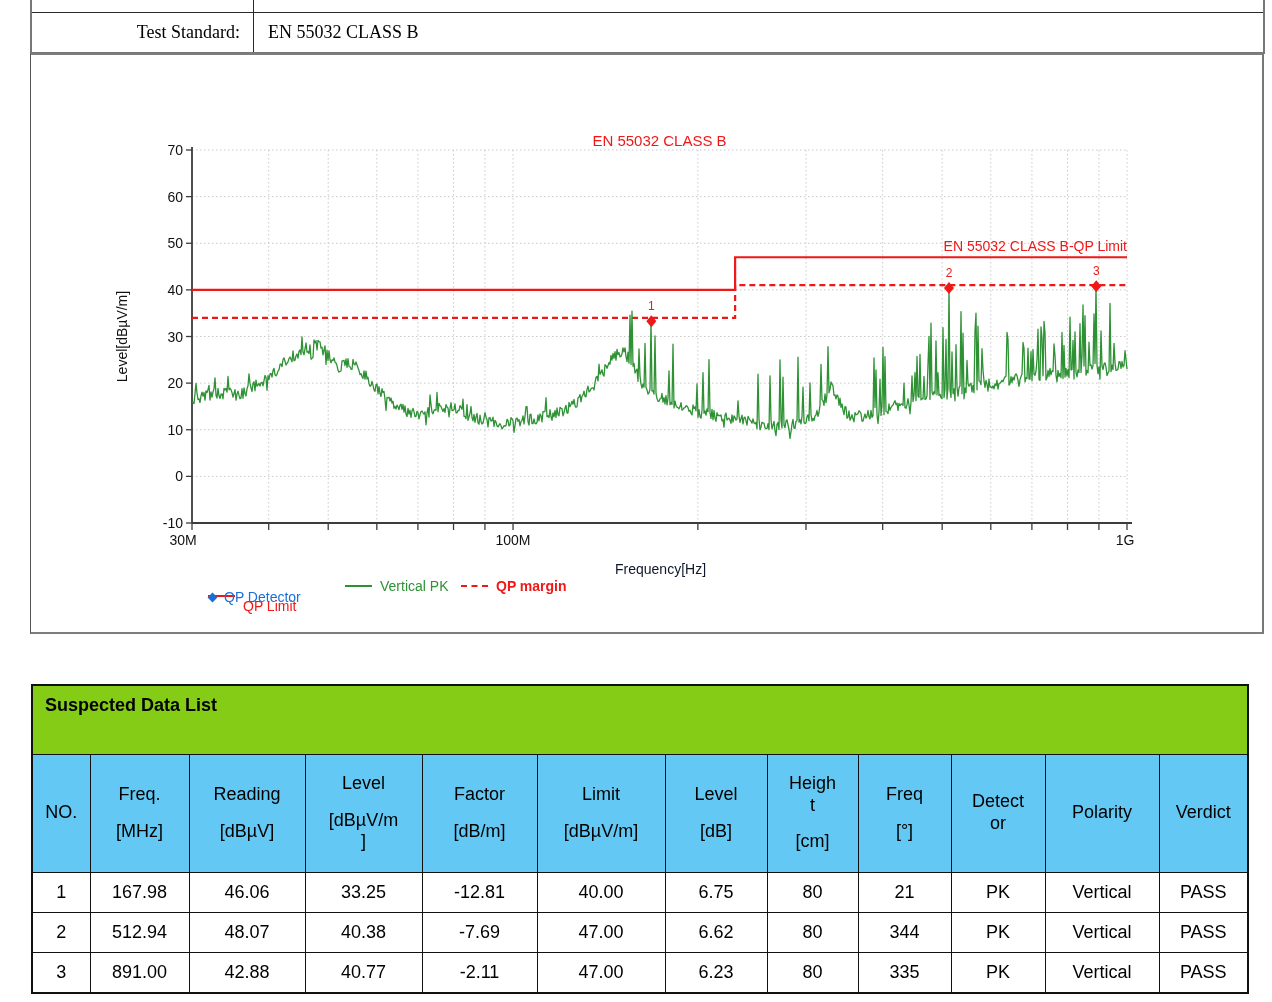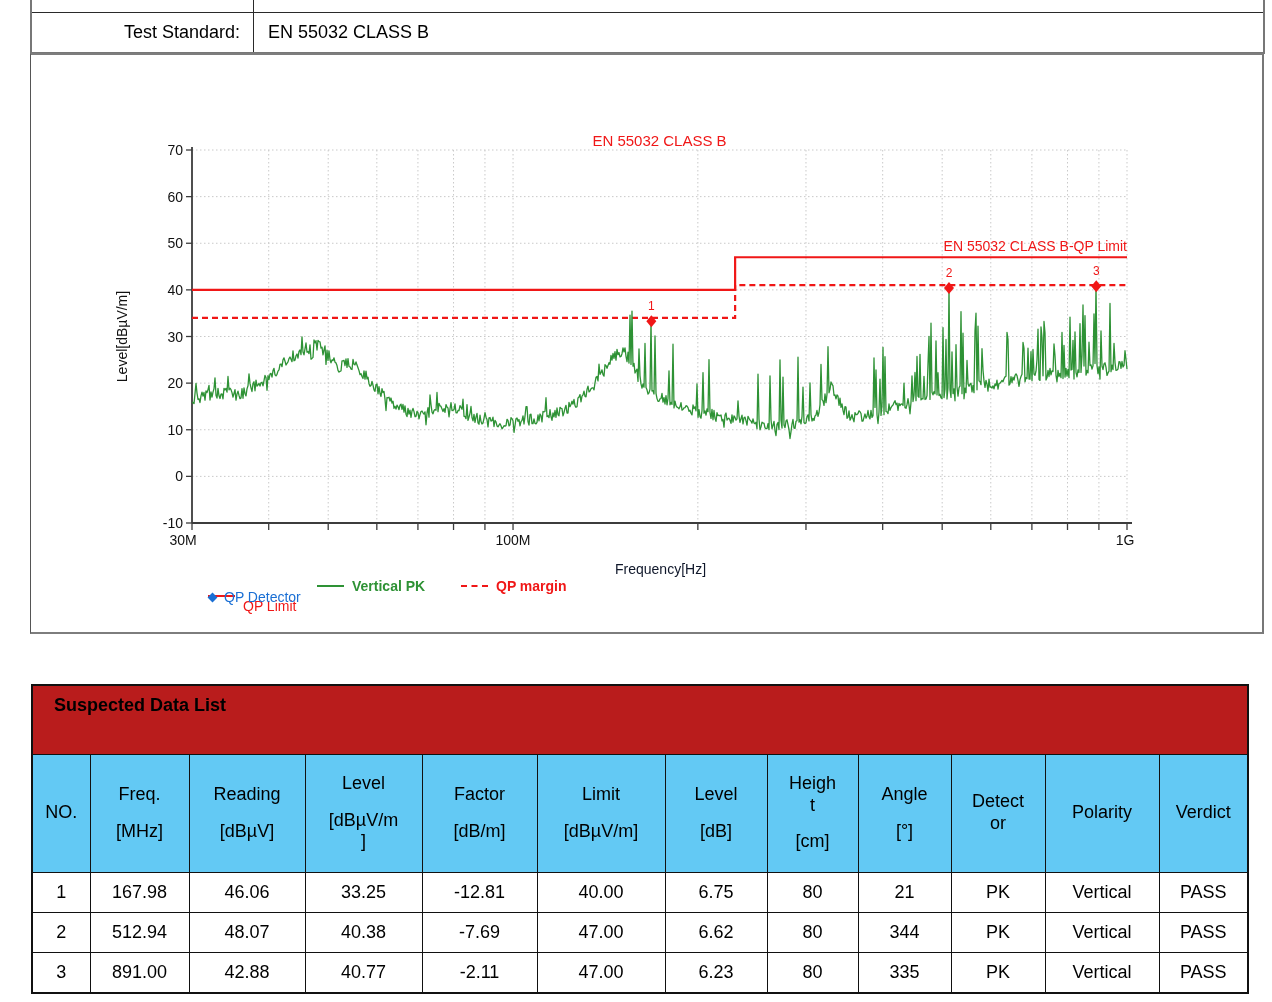--- a/index.html
+++ b/index.html
@@ -3,21 +3,21 @@
 <meta charset="utf-8">
 <style>
   html,body{margin:0;padding:0;background:#fff;}
   .page{position:relative;width:1272px;height:1002px;background:#fff;overflow:hidden;
         font-family:"Liberation Sans","DejaVu Sans",sans-serif;color:#000;}
   
   .top-table{position:absolute;left:30px;top:-2px;width:1231px;
              border:2px solid #777;border-top:none;}
   .tt-row{position:relative;border-bottom:1px solid #2a2a2a;}
   .tt-row1{height:14px;}
-  .tt-row2{height:39px;border-bottom:none;}
+  .tt-row2{height:39px;border-bottom:none;font-family:Liberation Serif, serif;}
   .tt-divider{position:absolute;left:221px;top:0;bottom:0;width:1px;background:#2a2a2a;}
   .tt-label{position:absolute;left:0;top:0;width:208px;height:100%;display:flex;
             align-items:center;justify-content:flex-end;font-size:18px;}
   .tt-value{position:absolute;left:236px;top:0;right:0;height:100%;display:flex;
             align-items:center;font-size:18px;}
   
   .graph-box{position:absolute;left:30px;top:53px;width:1231px;height:577px;
              border:2px solid #7d7d7d;border-left:1px solid #555;border-right:2px solid #777;}
   .graph-title{position:absolute;left:0;right:0;top:14px;text-align:center;
                font-size:20px;font-style:italic;}
@@ -25,22 +25,22 @@
   .legend-item{position:absolute;display:flex;align-items:center;font-size:14px;}
   .lg-line{width:27px;height:0;border-top:2px solid;}
   .lg-dash{width:27px;height:0;border-top:2px dashed;}
   .lg-diamond{width:7px;height:7px;transform:rotate(45deg);}
   .lg-text{margin-left:8px;}
   .freq-label{position:absolute;left:584px;top:506px;font-size:14px;color:#0f172a;}
   
   .sus-table{position:absolute;left:31px;top:684px;border-collapse:collapse;table-layout:fixed;}
   .sus-table td,.sus-table th{border:1.5px solid #111;padding:0;text-align:center;
              font-size:18px;font-weight:normal;overflow:hidden;}
-  .sus-title-row td{background:#b91c1c;text-align:left;vertical-align:top;
-             font-weight:bold;padding:9px 0 0 21px;height:69px;box-sizing:border-box;}
+  .sus-title-row td{background:#84cc16;text-align:left;vertical-align:top;
+             font-weight:bold;padding:9px 0 0 12px;height:69px;box-sizing:border-box;}
   .sus-head-row td{background:#63c9f4;height:117px;vertical-align:middle;line-height:1.22;}
   .sus-head-row .unit{margin-top:15px;white-space:pre-line;}
   .sus-head-row .hname{white-space:pre-line;}
   .sus-body-row td{height:39px;background:#fff;}
   .sus-table{border:2px solid #111;}
 </style>
 </head>
 <body>
 
 <div class="page">
@@ -136,21 +136,21 @@
         <path d="M 1096.2264752720707 280.28487499999994 L 1101.2264752720707 286.28487499999994 L 1096.2264752720707 292.28487499999994 L 1091.2264752720707 286.28487499999994 Z" fill="#f01717"></path>
         <text x="1096.2264752720707" y="275.28487499999994" text-anchor="middle" font-size="12" fill="#f01717">3</text>
       </svg>
 
     <div class="freq-label">Frequency[Hz]</div>
 
     <div class="legend-item" style="left:177px;top:523px;">
       <span class="lg-line" style="border-color: rgb(240, 23, 23);"></span>
       <span class="lg-text" style="color: rgb(240, 23, 23); margin-top: 20px;">QP Limit</span>
     </div>
-    <div class="legend-item" style="left:286px;top:523px;font-weight:bold;">
+    <div class="legend-item" style="left:314px;top:523px;">
       <span class="lg-line" style="border-color: rgb(46, 146, 53);"></span>
       <span class="lg-text" style="color: rgb(46, 146, 53);">Vertical PK</span>
     </div>
     <div class="legend-item" style="left:430px;top:523px;font-weight:bold;">
       <span class="lg-dash" style="border-color: rgb(240, 23, 23);"></span>
       <span class="lg-text" style="color: rgb(240, 23, 23);">QP margin</span>
     </div>
     <div class="legend-item" style="left:178px;top:534px;">
       <span class="lg-diamond" style="background: rgb(26, 111, 212);"></span>
       <span class="lg-text" style="color: rgb(26, 111, 212);">QP Detector</span>
@@ -204,21 +204,21 @@
           <td>
             <div class="hname">Level</div>
             <div class="unit">[dB]</div>
           </td>
           <td>
             <div class="hname">Heigh
 t</div>
             <div class="unit">[cm]</div>
           </td>
           <td>
-            <div class="hname">Angle</div>
+            <div class="hname">Freq</div>
             <div class="unit">[°]</div>
           </td>
           <td>
             <div class="hname">Detect
 or</div>
           </td>
           <td>
             <div class="hname">Polarity</div>
           </td>
           <td>

